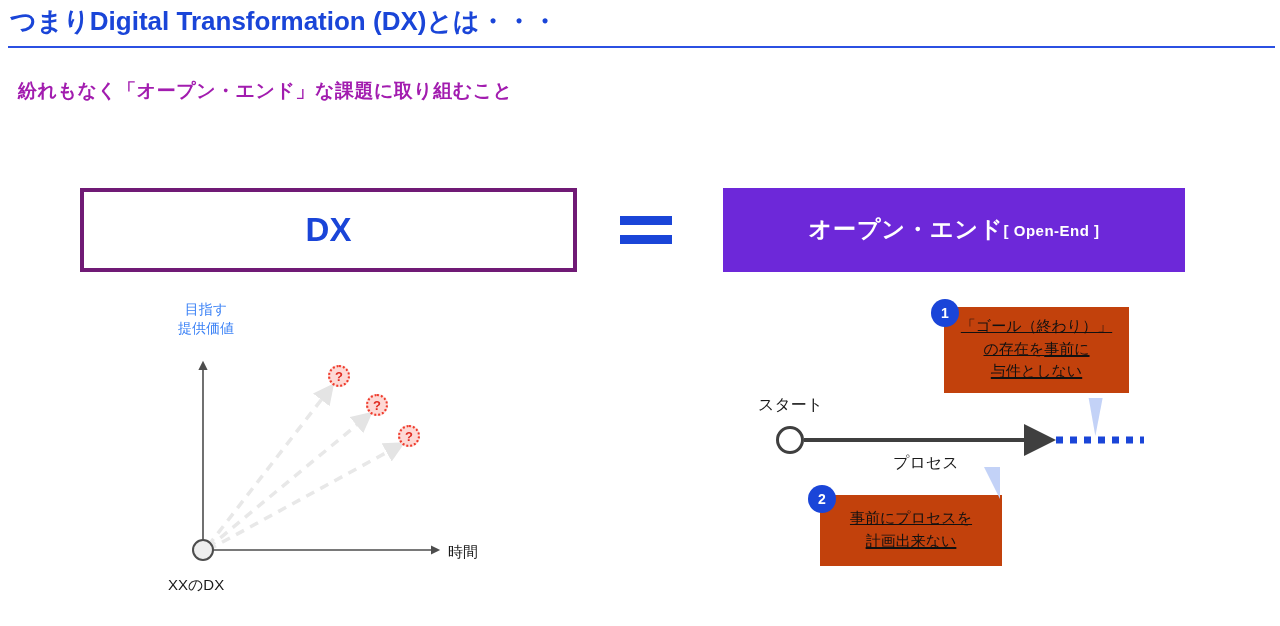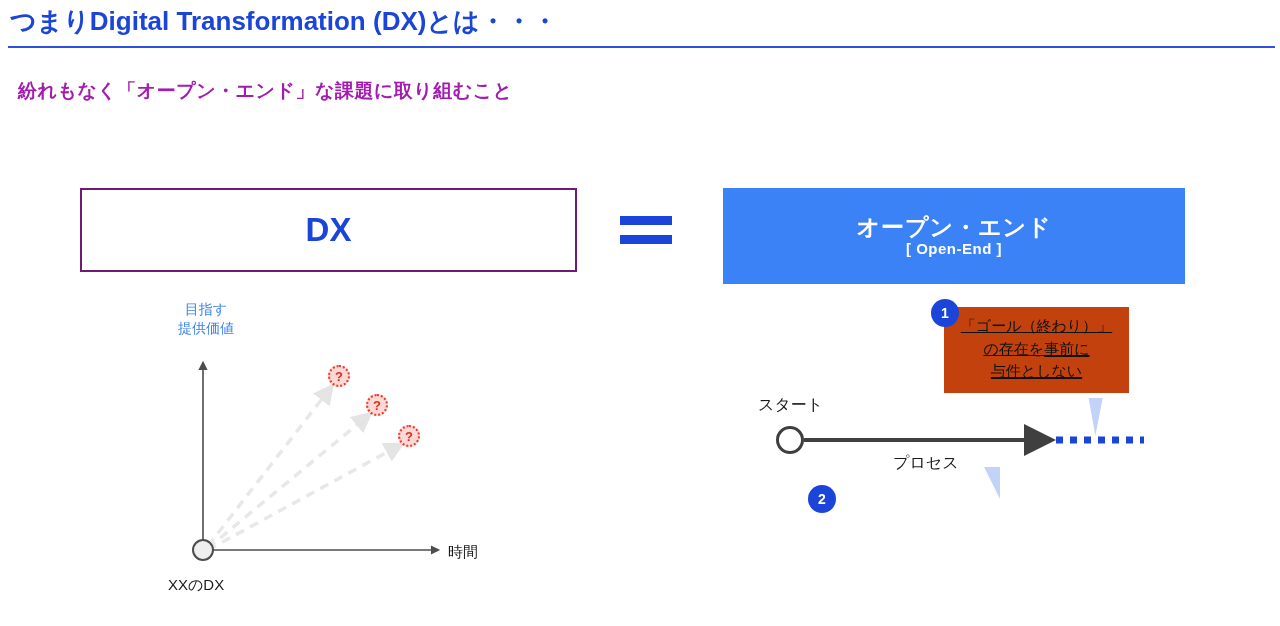--- a/index.html
+++ b/index.html
@@ -46,21 +46,21 @@
     letter-spacing: 0.5px;
   }
 
   
   #dx-box {
     position: absolute;
     left: 80px;
     top: 188px;
     width: 497px;
     height: 84px;
-    border: 2px solid #701a75;
+    border: 4px solid #701a75;
     background: #ffffff;
     box-sizing: border-box;
   }
   #dx-box-label {
     position: absolute;
     left: 0;
     top: 0;
     width: 100%;
     height: 100%;
     display: flex;
@@ -83,24 +83,24 @@
     height: 9px;
     background: #1a45d8;
   }
   #equals-icon span:first-child { margin-bottom: 10px; }
 
   #openend-box {
     position: absolute;
     left: 723px;
     top: 188px;
     width: 462px;
-    height: 96px;
-    background: #3b82f6;
+    height: 84px;
+    background: #6d28d9;
     display: flex;
-    flex-direction: column;
+    flex-direction: row;
     align-items: center;
     justify-content: center;
   }
   #openend-main {
     color: #ffffff;
     font-size: 23px;
     font-weight: bold;
     letter-spacing: 1px;
     line-height: 1.1;
   }
@@ -350,15 +350,19 @@
   <div class="callout" id="callout-1">
     <div>「ゴール（終わり）」</div>
     <div>
       <span>の存在を</span><span class="u">事前に</span>
     </div>
     <div class="u">与件としない</div>
   </div>
   <div id="callout-1-tail"></div>
   <div class="badge" id="badge-1">1</div>
 
+  <div class="callout" id="callout-2">
+    <div>事前にプロセスを</div>
+    <div class="u">計画出来ない</div>
+  </div>
   <div id="callout-2-tail"></div>
   <div class="badge" id="badge-2">2</div>
 </div>
 
 </body></html>

